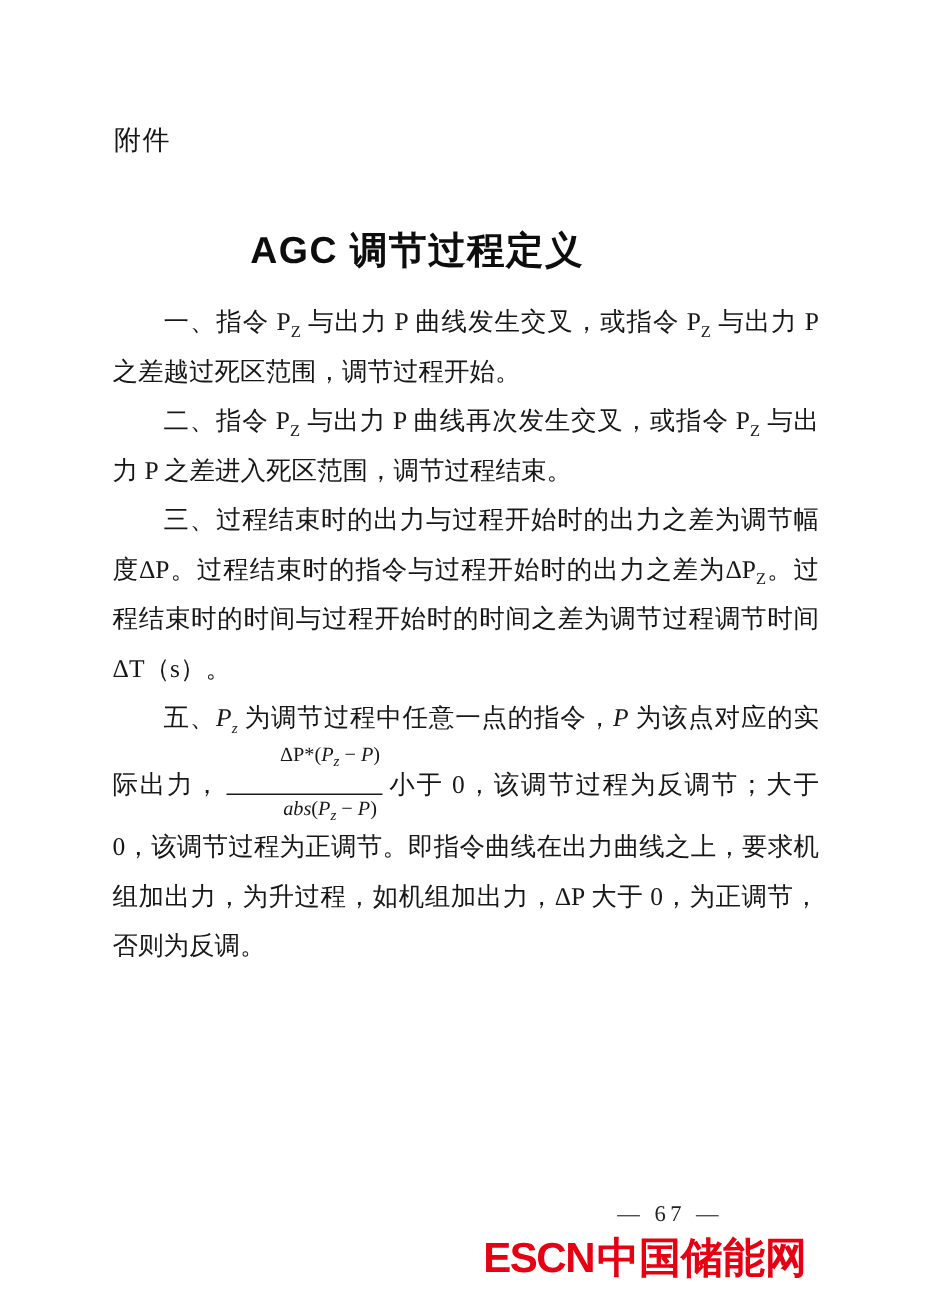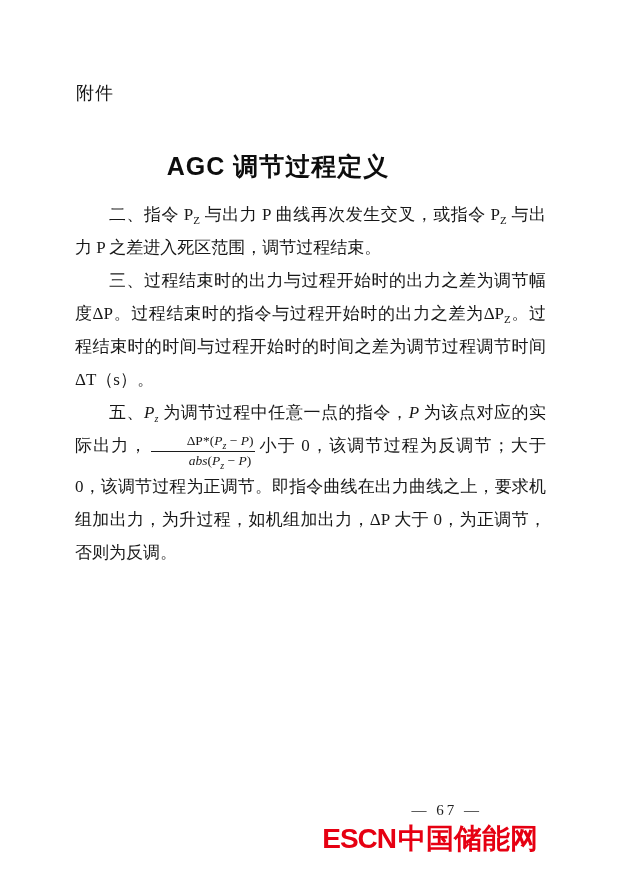--- a/index.html
+++ b/index.html
@@ -62,21 +62,21 @@
     display: inline-block;
     vertical-align: -14px;
     text-align: center;
     font-size: 13.5px;
     line-height: 1.25;
     margin: 0 3px;
   }
   .frac .num {
     display: block;
     border-bottom: 1.2px solid #1c1c1c;
-    padding: 0 2px 1px 2px;
+    padding: 0 2px 17px 2px;
   }
   .frac .den {
     display: block;
     padding: 1px 2px 0 2px;
     text-align: center;
   }
   .page-number {
     position: absolute;
     top: 802px;
     right: 74px;
@@ -103,20 +103,21 @@
 </head>
 <body>
 
 <div class="page">
 
   <div class="attachment">附件</div>
 
   <h1 class="title">AGC 调节过程定义</h1>
 
   <div class="content">
+      <p><span>一、指令 P</span><sub class="sub">Z</sub><span> 与出力 P 曲线发生交叉，或指令 P</span><sub class="sub">Z</sub><span> 与出力 P 之差越过死区范围，调节过程开始。</span></p>
       <p><span>二、指令 P</span><sub class="sub">Z</sub><span> 与出力 P 曲线再次发生交叉，或指令 P</span><sub class="sub">Z</sub><span> 与出力 P 之差进入死区范围，调节过程结束。</span></p>
       <p><span>三、过程结束时的出力与过程开始时的出力之差为调节幅度ΔP。过程结束时的指令与过程开始时的出力之差为ΔP</span><sub class="sub">Z</sub><span>。过程结束时的时间与过程开始时的时间之差为调节过程调节时间ΔT（s）。</span></p>
       <p><span>五、</span><span class="i">P</span><sub class="isub">z</sub><span> 为调节过程中任意一点的指令，</span><span class="i">P</span><span> 为该点对应的实际出力，</span><span class="frac"><span class="num"><span>ΔP*(</span><span class="i">P</span><sub class="isub">z</sub><span> − </span><span class="i">P</span><span>)</span></span><span class="den"><span class="i">abs</span><span>(</span><span class="i">P</span><sub class="isub">z</sub><span> − </span><span class="i">P</span><span>)</span></span></span><span>小于 0，该调节过程为反调节；大于 0，该调节过程为正调节。即指令曲线在出力曲线之上，要求机组加出力，为升过程，如机组加出力，ΔP 大于 0，为正调节，否则为反调。</span></p>
     </div>
 
   <div class="page-number">— 67 —</div>
 
   <div class="logo" style="color: rgb(230, 0, 18);">
     <span class="latin">ESCN</span><span class="cjk">中国储能网</span>
   </div>

